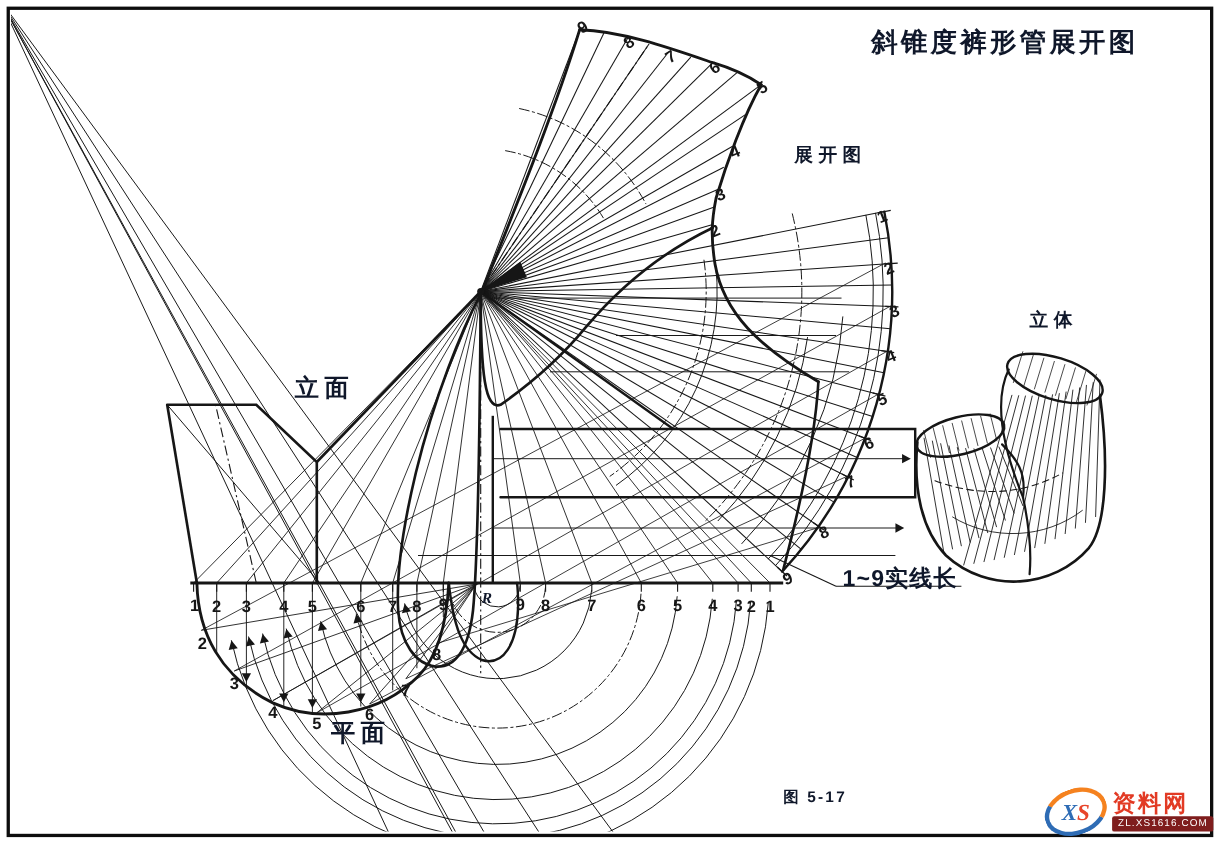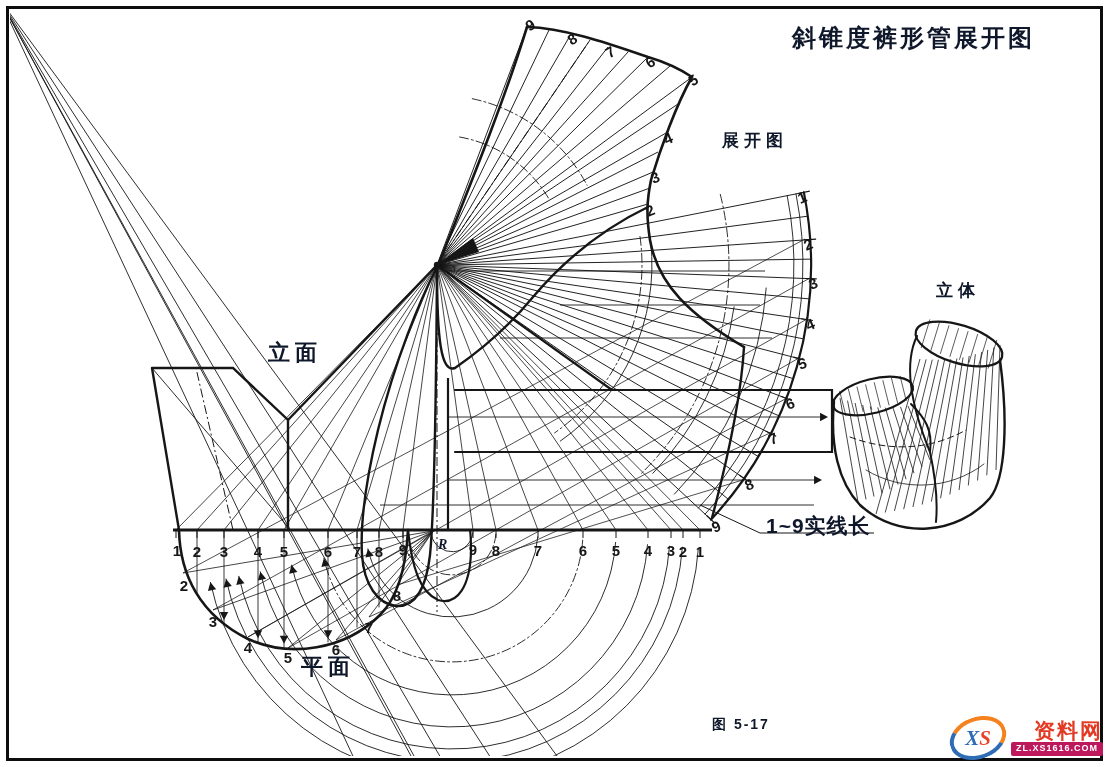--- a/index.html
+++ b/index.html
@@ -18,23 +18,23 @@
   .rmark{left:438px;top:537px;font-size:14px;font-style:italic;font-family:"Liberation Serif","DejaVu Serif",serif;font-weight:700;}
   
   .wm{position:absolute;right:6px;bottom:8px;display:flex;align-items:center;gap:4px;}
   .wm-oval{width:50px;height:34px;border-radius:50%;border:4px solid;
            border-color:#f5821f #f5821f #2e6cb5 #2e6cb5;transform:rotate(-20deg);
            display:flex;align-items:center;justify-content:center;background:#fff;}
   .wm-oval .inner{transform:rotate(20deg);font-family:"Liberation Serif","DejaVu Serif",serif;
            font-style:italic;font-weight:700;font-size:21px;line-height:1;}
   .wm-x{color:#2e6cb5;}
   .wm-s{color:#e8442a;}
-  .wm-col{display:flex;flex-direction:column;align-items:flex-end;gap:1px;}
+  .wm-col{display:flex;flex-direction:column;align-items:flex-start;gap:1px;}
   .wm-name{color:#e23a24;font-weight:700;font-size:21px;letter-spacing:2px;line-height:1;}
-  .wm-url{background:#be185d;color:#ffffff;font-weight:700;font-size:9px;letter-spacing:1px;
+  .wm-url{background:#7f1d1d;color:#ffffff;font-weight:400;font-size:9px;letter-spacing:1px;
           padding:1px 5px;border-radius:2px;line-height:1.3;}
 </style>
 </head>
 <body>
 
 <div class="page">
   <div class="frame"></div>
 
   <svg class="draw" id="drawing" viewBox="0 0 1109 767">
       <defs>

